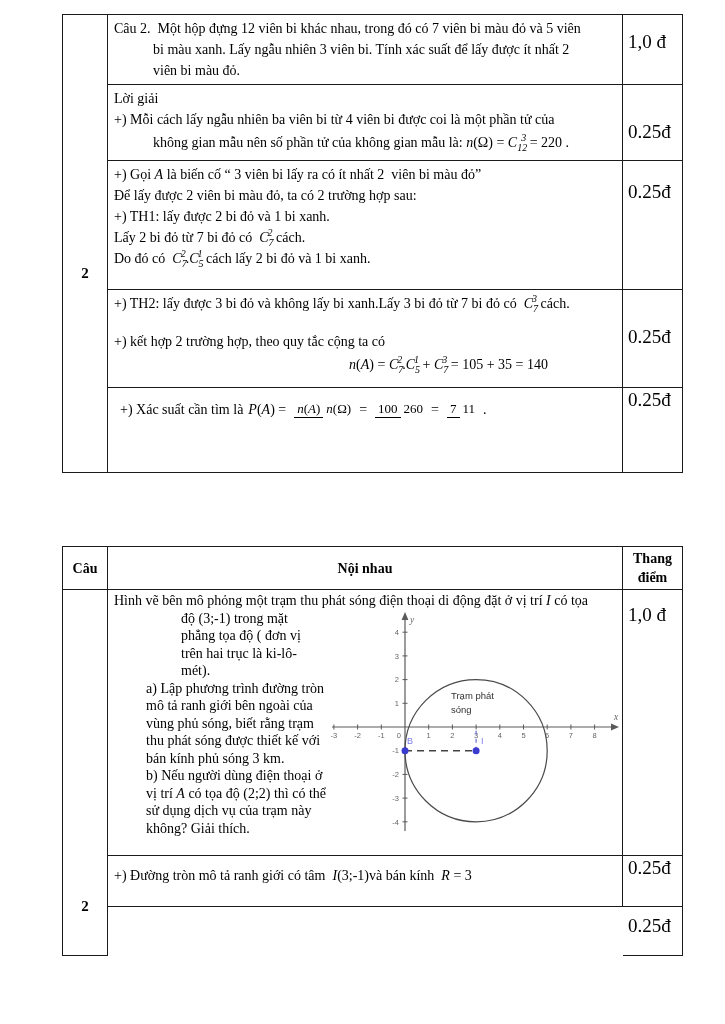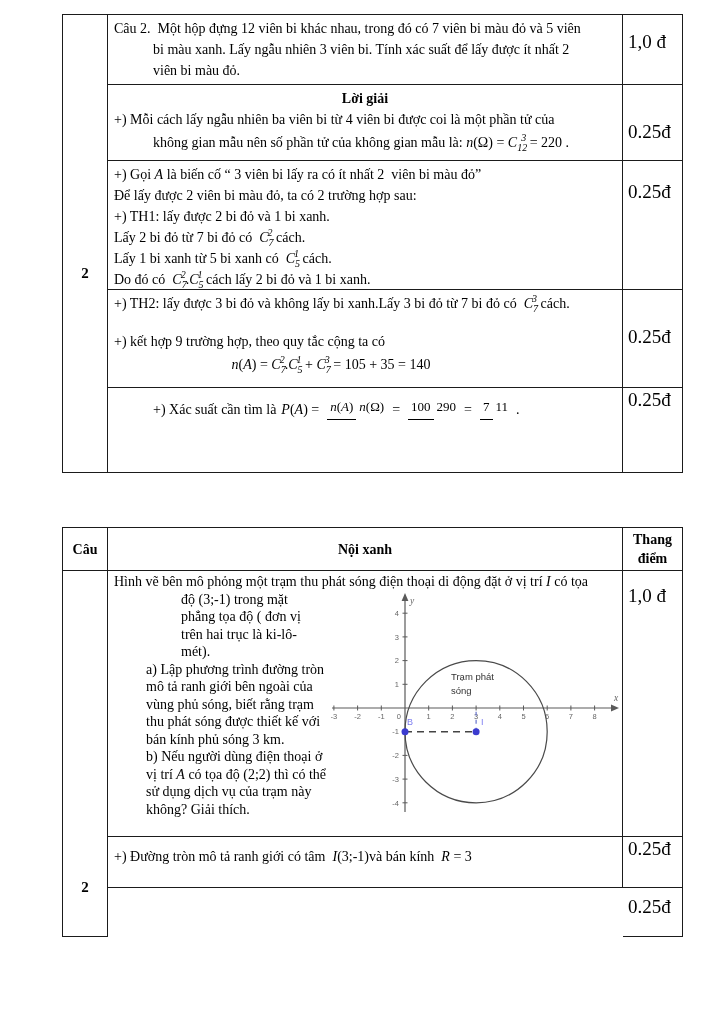--- a/index.html
+++ b/index.html
@@ -2,21 +2,21 @@
 <html><head>
 <meta charset="utf-8">
 <style>
   html,body{margin:0;padding:0;}
   body{width:725px;height:1024px;background:#ffffff;position:relative;
        font-family:"Liberation Serif","DejaVu Serif",serif;color:#000;}
   .tbl{position:absolute;left:62px;display:grid;
        border-top:1px solid #1b1b1b;border-left:1px solid #1b1b1b;background:#fff;}
   #table1{top:14px;grid-template-columns:45px 515px 60px;
           grid-template-rows:70px 76px 129px 98px 85px;}
-  #table2{top:527px;grid-template-columns:45px 515px 60px;
+  #table2{top:546px;grid-template-columns:45px 515px 60px;
           grid-template-rows:43px 266px 51px 49px;}
   .cell{border-right:1px solid #1b1b1b;border-bottom:1px solid #1b1b1b;
         font-size:14px;line-height:21px;padding:3px 6px;position:relative;overflow:hidden;}
   .b{font-weight:normal;}
   .mi{font-style:italic;}
   .nw{white-space:pre;}
   .pre{white-space:pre-line;}
   .ind39{padding-left:39px;}
   .ind35{padding-left:35px;}
   sub,sup{font-size:10px;line-height:0;font-style:italic;}
@@ -29,25 +29,25 @@
   .s11{padding-top:16px;}
   .s12{padding-top:36px;}
   .s13{padding-top:20px;}
   .s14{padding-top:36px;}
   .s15{padding-top:1px;}
   .s21{padding-top:14px;}
   .s22{padding-top:1px;}
   .s23{padding-top:8px;}
   .hdr{display:flex;align-items:center;justify-content:center;text-align:center;
        font-weight:bold;line-height:19px;}
-  .solhead{text-align:center;font-weight:bold;}
+  .solhead{font-weight:normal;}
   .gap17{margin-top:17px;}
   .gap4{margin-top:2px;}
-  .formula-center{text-align:center;padding-right:68px;}
-  .r5line{display:flex;padding-top:8px;padding-left:6px;margin-left:33px;}
+  .formula-center{text-align:right;padding-right:68px;}
+  .r5line{display:flex;align-items:center;padding-top:8px;padding-left:6px;}
   .r5line > span{margin-right:5px;}
   .frac{display:inline-flex;flex-direction:row;text-align:center;
         font-size:13px;line-height:16px;margin:0 3px;}
   .frac .num{border-bottom:1px solid #000;padding:0 3px;}
   .frac .den{padding:0 3px;}
   .probcell{line-height:17.5px;padding-top:2px;}
   .wrapcol{width:228px;margin-left:32px;}
   .graphbox{position:absolute;left:223px;top:20px;width:295px;height:243px;}
 </style>
 </head>
@@ -74,68 +74,67 @@
   </div>
   <div class="cell score s12" style="grid-row:2;grid-column:3">
     <span>0.25đ</span>
   </div>
 
   <div class="cell" style="grid-row:3;grid-column:2">
     <div class="nw">+) Gọi <i class="mi">A</i> là biến cố “ 3 viên bi lấy ra có ít nhất 2  viên bi màu đỏ”</div>
     <div class="nw">Để lấy được 2 viên bi màu đỏ, ta có 2 trường hợp sau:</div>
     <div class="nw">+) TH1: lấy được 2 bi đỏ và 1 bi xanh.</div>
     <div class="nw">Lấy 2 bi đỏ từ 7 bi đỏ có  <i class="mi">C</i><sub>7</sub><sup>2</sup> cách.</div>
-    <div class="nw">Lấy 1 bi xanh từ 5 bi xanh có  <i class="mi">C</i><sub>5</sub><sup>1</sup> cách.</div>
     <div class="nw">Do đó có  <i class="mi">C</i><sub>7</sub><sup>2</sup>.<i class="mi">C</i><sub>5</sub><sup>1</sup> cách lấy 2 bi đỏ và 1 bi xanh.</div>
   </div>
   <div class="cell score s13" style="grid-row:3;grid-column:3">
     <span>0.25đ</span>
   </div>
 
   <div class="cell" style="grid-row:4;grid-column:2">
     <div class="nw">+) TH2: lấy được 3 bi đỏ và không lấy bi xanh.Lấy 3 bi đỏ từ 7 bi đỏ có  <i class="mi">C</i><sub>7</sub><sup>3</sup> cách.</div>
-    <div class="nw gap17">+) kết hợp 9 trường hợp, theo quy tắc cộng ta có</div>
+    <div class="nw gap17">+) kết hợp 2 trường hợp, theo quy tắc cộng ta có</div>
     <div class="formula-center gap4"><i class="mi">n</i>(<i class="mi">A</i>) = <i class="mi">C</i><sub>7</sub><sup>2</sup>.<i class="mi">C</i><sub>5</sub><sup>1</sup> + <i class="mi">C</i><sub>7</sub><sup>3</sup> = 105 + 35 = 140</div>
   </div>
   <div class="cell score s14" style="grid-row:4;grid-column:3">
     <span>0.25đ</span>
   </div>
 
   <div class="cell" style="grid-row:5;grid-column:2">
     <div class="r5line">
       <span>+) Xác suất cần tìm là</span>
       <span><i class="mi">P</i>(<i class="mi">A</i>) =</span>
       <span class="frac">
           <span class="num"><i class="mi">n</i>(<i class="mi">A</i>)</span>
           <span class="den"><i class="mi">n</i>(Ω)</span>
         </span>
       <span>=</span>
       <span class="frac">
           <span class="num">100</span>
-          <span class="den">290</span>
+          <span class="den">260</span>
         </span>
       <span>=</span>
       <span class="frac">
           <span class="num">7</span>
           <span class="den">11</span>
         </span>
       <span>.</span>
     </div>
   </div>
   <div class="cell score s15" style="grid-row:5;grid-column:3">
     <span>0.25đ</span>
   </div>
 </div>
 
 <div id="table2" class="tbl">
   <div class="cell hdr" style="grid-row:1;grid-column:1">
     <span>Câu</span>
   </div>
   <div class="cell hdr" style="grid-row:1;grid-column:2">
-    <span>Nội xanh</span>
+    <span>Nội nhau</span>
   </div>
   <div class="cell hdr pre" style="grid-row:1;grid-column:3">
     <span class="pre">Thang
 điểm</span>
   </div>
 
   <div class="cell qcell" style="grid-row:2/5;grid-column:1">
     <span class="qnum" style="top:306px">2</span>
   </div>
 

